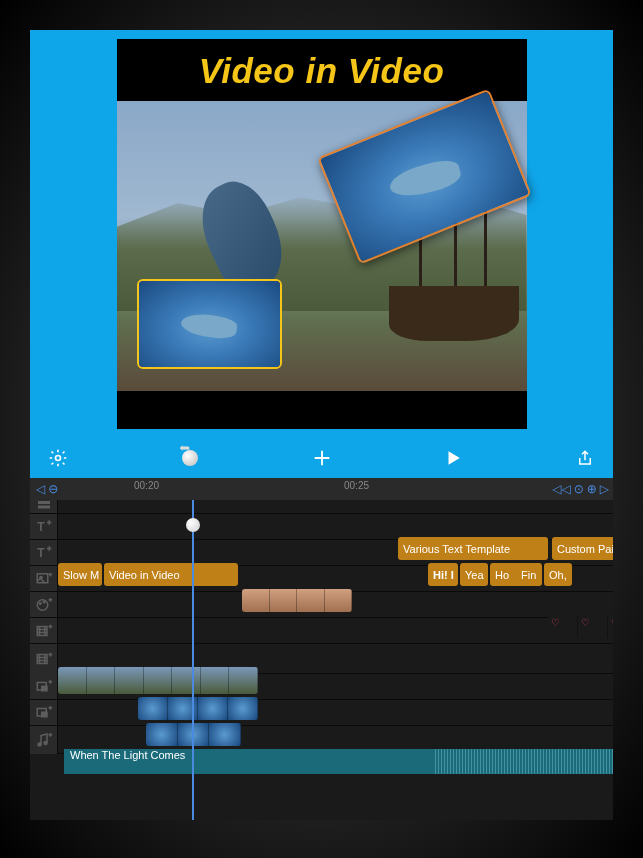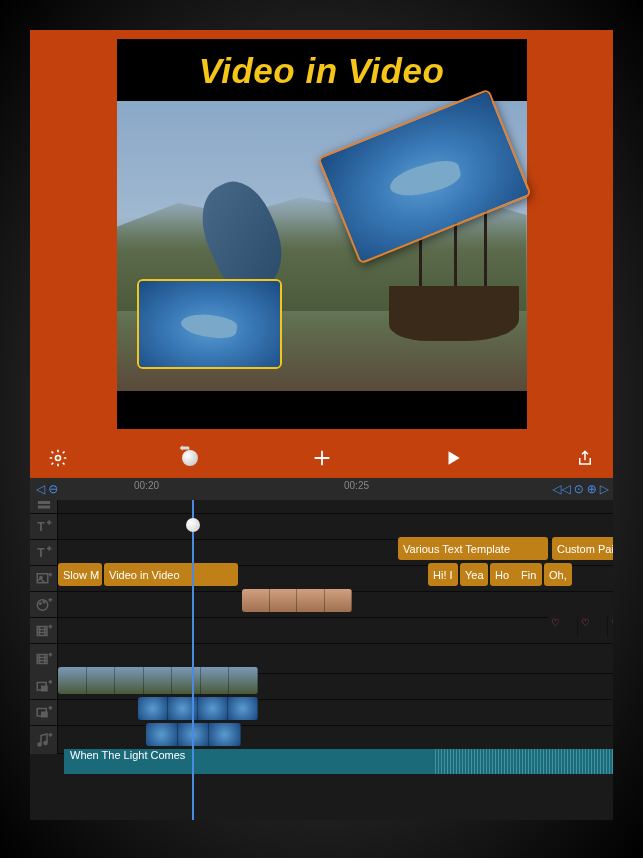--- a/index.html
+++ b/index.html
@@ -5,21 +5,21 @@
 * { margin: 0; padding: 0; box-sizing: border-box; }
 body {
   width: 643px; height: 858px;
   background: radial-gradient(ellipse at center, #4a4a4a 0%, #2a2a2a 50%, #000 100%);
   font-family: -apple-system, "Helvetica Neue", Arial, sans-serif;
   overflow: hidden;
 }
 .app {
   position: absolute;
   left: 30px; top: 30px; width: 583px; height: 790px;
-  background: #c2410c;
+  background: #0ea5e9;
   display: flex; flex-direction: column;
 }
 .preview {
   width: 100%; height: 408px;
   display: flex; align-items: center; justify-content: center;
 }
 .stage {
   position: relative;
   width: 410px; height: 390px;
   background: #000;
@@ -218,21 +218,21 @@
       <div class="track">
         <div class="track-head">
           <svg class="th-ico" viewBox="0 0 24 24" fill="#888">
               <text x="3" y="17" font-size="16" font-weight="bold">T</text>
               <path d="M16 6h6M19 3v6" stroke="#888" stroke-width="2"></path>
             </svg>
         </div>
         <div class="track-body" id="tt2">
             <div class="clip" style="left: 0px; width: 44px;">Slow M</div>
             <div class="clip" style="left: 46px; width: 134px;">Video in Video</div>
-            <div class="clip" style="left: 370px; width: 30px;">Hi! I</div>
+            <div class="clip" style="left: 370px; width: 30px; font-weight: bold;">Hi! I</div>
             <div class="clip" style="left: 402px; width: 28px;">Yea</div>
             <div class="clip" style="left: 432px; width: 40px;">Ho</div>
             <div class="clip" style="left: 458px; width: 26px;">Fin</div>
             <div class="clip" style="left: 486px; width: 28px;">Oh,</div>
           </div>
       </div>
 
       <div class="track">
         <div class="track-head">
           <svg class="th-ico" viewBox="0 0 24 24" fill="none" stroke="#888" stroke-width="2">

